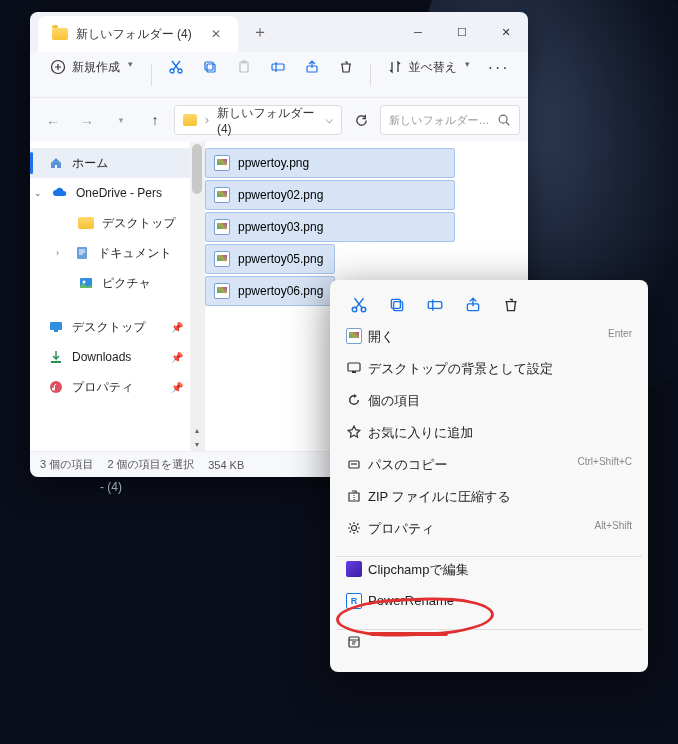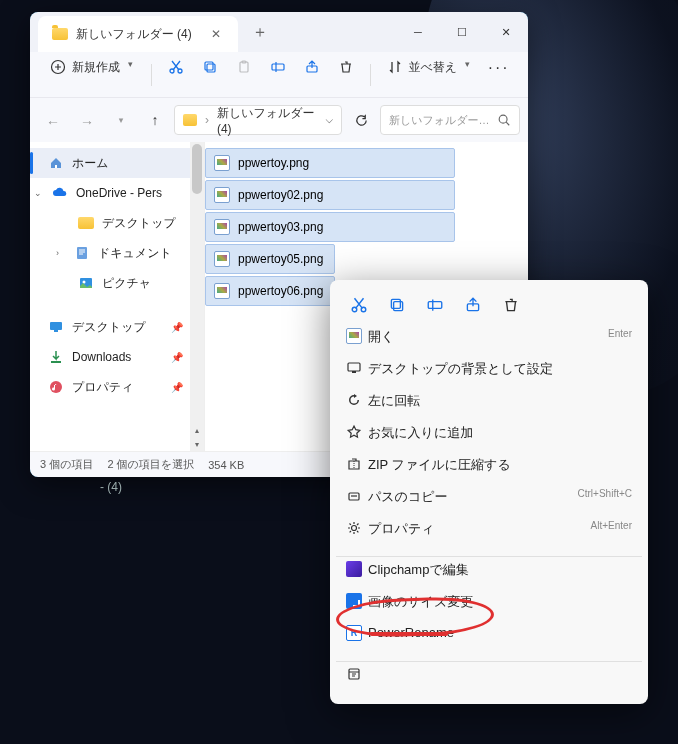--- a/index.html
+++ b/index.html
@@ -330,61 +330,57 @@
     <svg viewBox="0 0 16 16">
         <rect x="2" y="3" width="12" height="8" rx="1" fill="none" stroke="#333" stroke-width="1.2"></rect>
         <rect x="6" y="11" width="4" height="2" fill="#333"></rect>
       </svg>
     <span>デスクトップの背景として設定</span>
   </div>
   <div class="ctx-item">
     <svg viewBox="0 0 16 16">
         <path d="M8 3a5 5 0 105 5h-1.5A3.5 3.5 0 118 4.5V6l3-2-3-2v1z" fill="#333"></path>
       </svg>
-    <span>左に回転</span>
+    <span>個の項目</span>
   </div>
   <div class="ctx-item">
     <svg viewBox="0 0 16 16">
         <path d="M8 2l1.8 3.7 4 .6-3 2.9.7 4L8 11.3 4.5 13.2l.7-4-3-2.9 4-.6z" fill="none" stroke="#333" stroke-width="1.2"></path>
       </svg>
     <span>お気に入りに追加</span>
+  </div>
+  <div class="ctx-item">
+    <svg viewBox="0 0 16 16">
+        <rect x="3" y="5" width="10" height="7" rx="1" fill="none" stroke="#333" stroke-width="1.2"></rect>
+        <path d="M5 8h6" stroke="#333" stroke-width="1.2"></path>
+      </svg>
+    <span>パスのコピー</span>
+    <span class="ctx-short">Ctrl+Shift+C</span>
   </div>
   <div class="ctx-item">
     <svg viewBox="0 0 16 16">
         <path d="M3 5h10v8H3z M6 3h4v2" fill="none" stroke="#333" stroke-width="1.2"></path>
         <path d="M8 5v8" stroke="#333" stroke-width="1" stroke-dasharray="1 1"></path>
       </svg>
     <span>ZIP ファイルに圧縮する</span>
   </div>
   <div class="ctx-item">
     <svg viewBox="0 0 16 16">
-        <rect x="3" y="5" width="10" height="7" rx="1" fill="none" stroke="#333" stroke-width="1.2"></rect>
-        <path d="M5 8h6" stroke="#333" stroke-width="1.2"></path>
-      </svg>
-    <span>パスのコピー</span>
-    <span class="ctx-short">Ctrl+Shift+C</span>
-  </div>
-  <div class="ctx-item">
-    <svg viewBox="0 0 16 16">
         <circle cx="8" cy="8" r="2.5" fill="none" stroke="#333" stroke-width="1.2"></circle>
         <path d="M8 2v2M8 12v2M2 8h2M12 8h2M3.5 3.5l1.4 1.4M11 11l1.4 1.4M12.5 3.5L11 5M5 11l-1.4 1.4" stroke="#333" stroke-width="1.2"></path>
       </svg>
     <span>プロパティ</span>
-    <span class="ctx-short">Alt+Enter</span>
+    <span class="ctx-short">Alt+Shift</span>
   </div>
   <div class="ctx-divider"></div>
   <div class="ctx-item">
     <span class="cico cico-clip"></span>
     <span>Clipchampで編集</span>
   </div>
   <div class="ctx-item">
-    <span class="cico cico-resize"></span>
-    <span>画像のサイズ変更</span>
-  </div>
-  <div class="ctx-item">
     <span class="cico cico-rename"></span>
     <span>PowerRename</span>
   </div>
   <div class="ctx-divider"></div>
   <div class="ctx-item">
     <svg viewBox="0 0 16 16">
         <rect x="3" y="3" width="10" height="10" rx="1" fill="none" stroke="#333" stroke-width="1.2"></rect>
         <path d="M3 6h10M6 8h4M6 10h3" stroke="#333" stroke-width="1"></path>
       </svg>
   </div>

